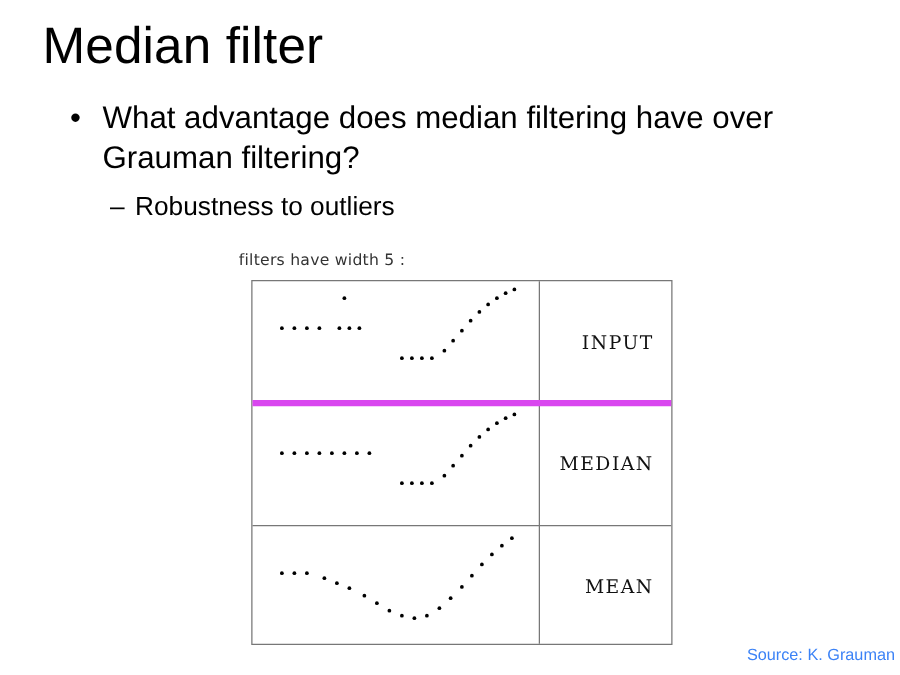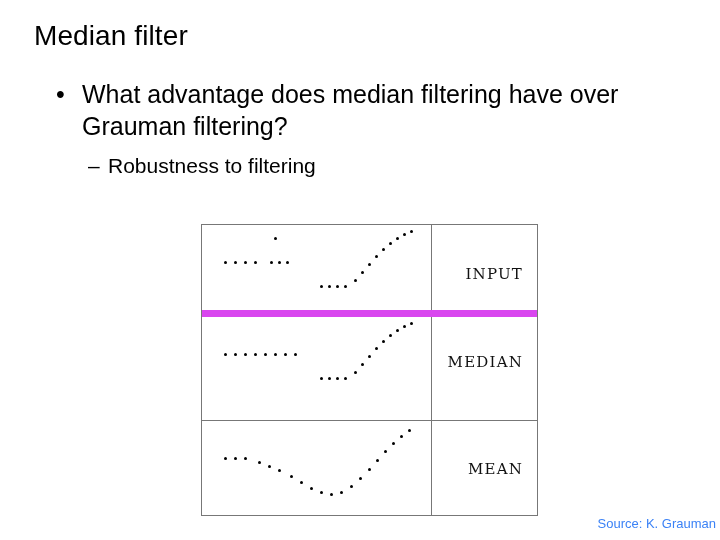--- a/index.html
+++ b/index.html
@@ -18,21 +18,21 @@
   .slide {
     position: absolute;
     left: 0; top: 0;
     width: 720px;
     height: 540px;
   }
   .slide-title {
     position: absolute;
     left: 34px;
     top: 17px;
-    font-size: 28px;
+    font-size: 41px;
     line-height: 38px;
     color: #000000;
     font-weight: normal;
     letter-spacing: 0.1px;
   }
   .bullet-l1 {
     position: absolute;
     left: 56px;
     top: 78px;
     width: 630px;
@@ -95,21 +95,21 @@
     box-sizing: border-box;
   }
   .fig-row {
     position: absolute;
     left: 0;
     width: 100%;
     height: 97.3px;
     box-sizing: border-box;
   }
   .fig-row.r1 { top: 0; }
-  .fig-row.r2 { top: 85px; border-top: 7px solid #d946ef; }
+  .fig-row.r2 { top: 95px; border-top: 5px solid #d946ef; }
   .fig-row.r3 { top: 194.6px; border-top: 1px solid #777777; }
   .fig-divider {
     position: absolute;
     left: 229px;
     top: 0;
     width: 1px;
     height: 100%;
     background: #777777;
   }
   .fig-label {
@@ -154,24 +154,25 @@
 
   <div class="slide-title">Median filter</div>
 
   <div class="bullet-l1">
     <span class="marker">•</span>
     <span class="text">What advantage does median filtering have over Grauman filtering?</span>
   </div>
 
   <div class="bullet-l2">
     <span class="marker">–</span>
-    <span class="text">Robustness to filtering</span>
+    <span class="text">Robustness to outliers</span>
   </div>
 
   <div class="figure">
+    <div class="figure-caption">filters have width 5 :</div>
 
     <div class="fig-box">
       <div class="fig-divider"></div>
 
       <div class="fig-row r1">
         <div class="plot">
             <div class="dot" style="left: 22px; top: 36px;"></div>
             <div class="dot" style="left: 32px; top: 36px;"></div>
             <div class="dot" style="left: 42px; top: 36px;"></div>
             <div class="dot" style="left: 52px; top: 36px;"></div>

